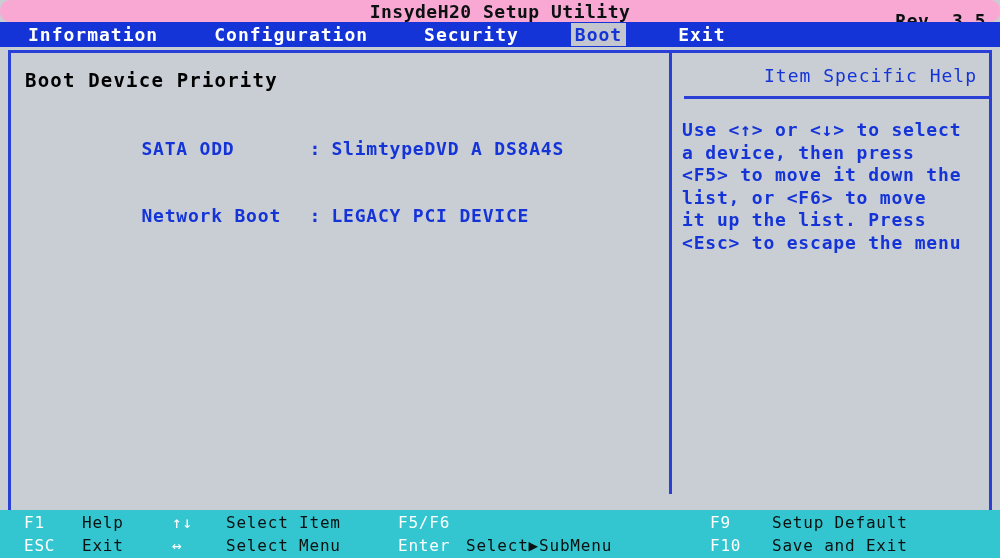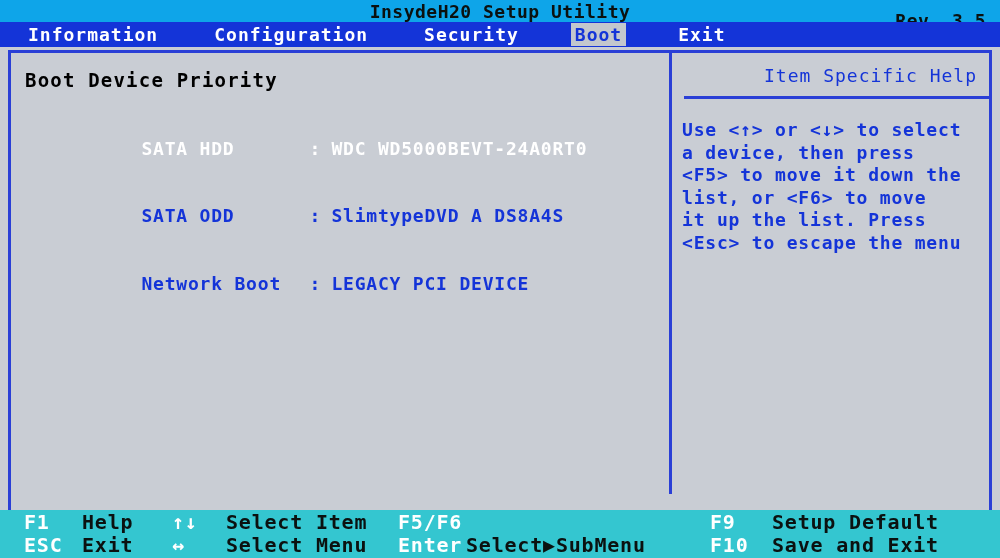--- a/index.html
+++ b/index.html
@@ -15,22 +15,23 @@
     font-family: "DejaVu Sans Mono", "Liberation Mono", monospace;
     overflow: hidden;
     -webkit-font-smoothing: none;
   }
 
   
   .titlebar {
     position: absolute;
     left: 0; top: 0;
     width: 1000px; height: 22px;
-    background: #0ea5e9;
+    background: #f9a8d4;
     color: #0b1110;
+    border-radius: 10px;
   }
   .titlebar .title {
     position: absolute;
     left: 0; top: 1px;
     width: 1000px;
     text-align: center;
     font-size: 18px;
     font-weight: bold;
     letter-spacing: 0.5px;
     line-height: 21px;
@@ -178,22 +179,22 @@
   .frow {
     position: absolute;
     left: 0;
     width: 1000px;
     height: 24px;
   }
   .frow.r1 { top: 1px; }
   .frow.r2 { top: 24px; }
   .fcell {
     position: absolute;
-    font-size: 20px;
-    font-weight: bold;
+    font-size: 16px;
+    font-weight: normal;
     line-height: 23px;
     letter-spacing: 0.8px;
     white-space: pre;
   }
   .fkey { color: #ffffff; }
   .fdesc { color: #0b1110; }
 
   .fk1 { left: 24px; }
   .fd1 { left: 82px; }
   .fk2 { left: 172px; }
@@ -221,23 +222,20 @@
     <div class="menuitem">Exit</div>
   </div>
 
   <div class="panelwrap">
     <div class="vdiv"></div>
 
     <div class="leftpane">
       <div class="section-title">Boot Device Priority</div>
 
       <div class="devlist">
-        <div class="devrow selected">
-          <span class="devlabel">SATA HDD</span><span class="devcolon">:</span><span>WDC WD5000BEVT-24A0RT0</span>
-        </div>
         <div class="devrow">
           <span class="devlabel">SATA ODD</span><span class="devcolon">:</span><span>SlimtypeDVD A DS8A4S</span>
         </div>
         <div class="devrow">
           <span class="devlabel">Network Boot</span><span class="devcolon">:</span><span>LEGACY PCI DEVICE</span>
         </div>
       </div>
     </div>
 
     <div class="rightpane">

